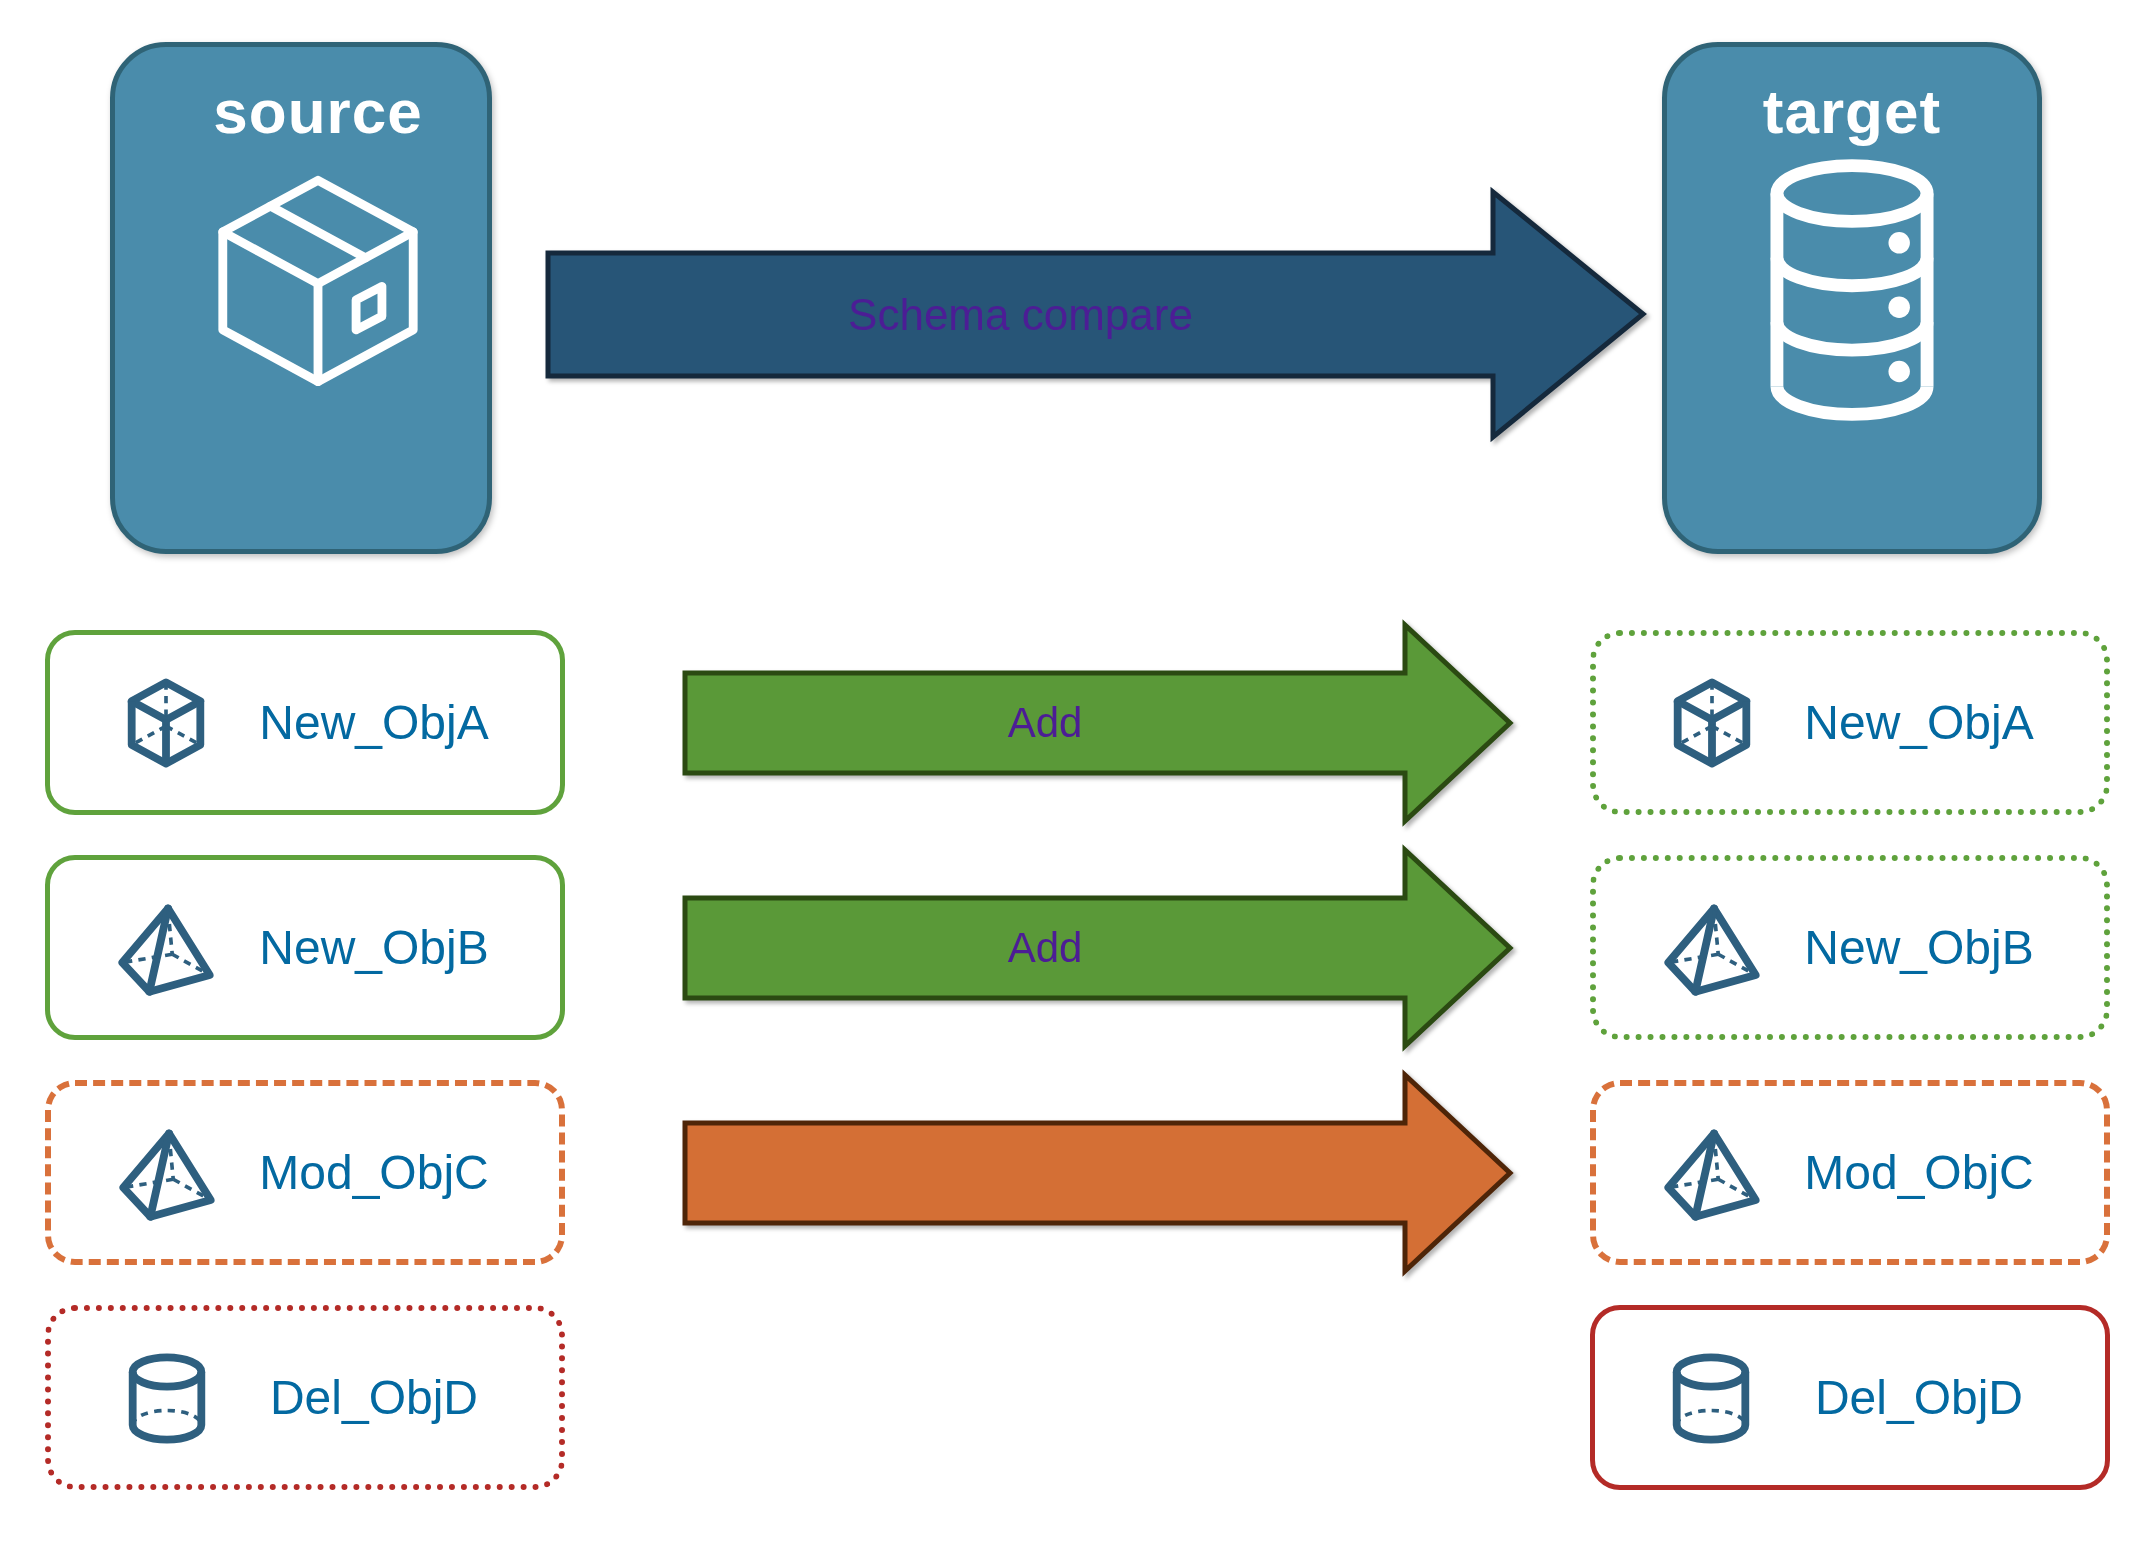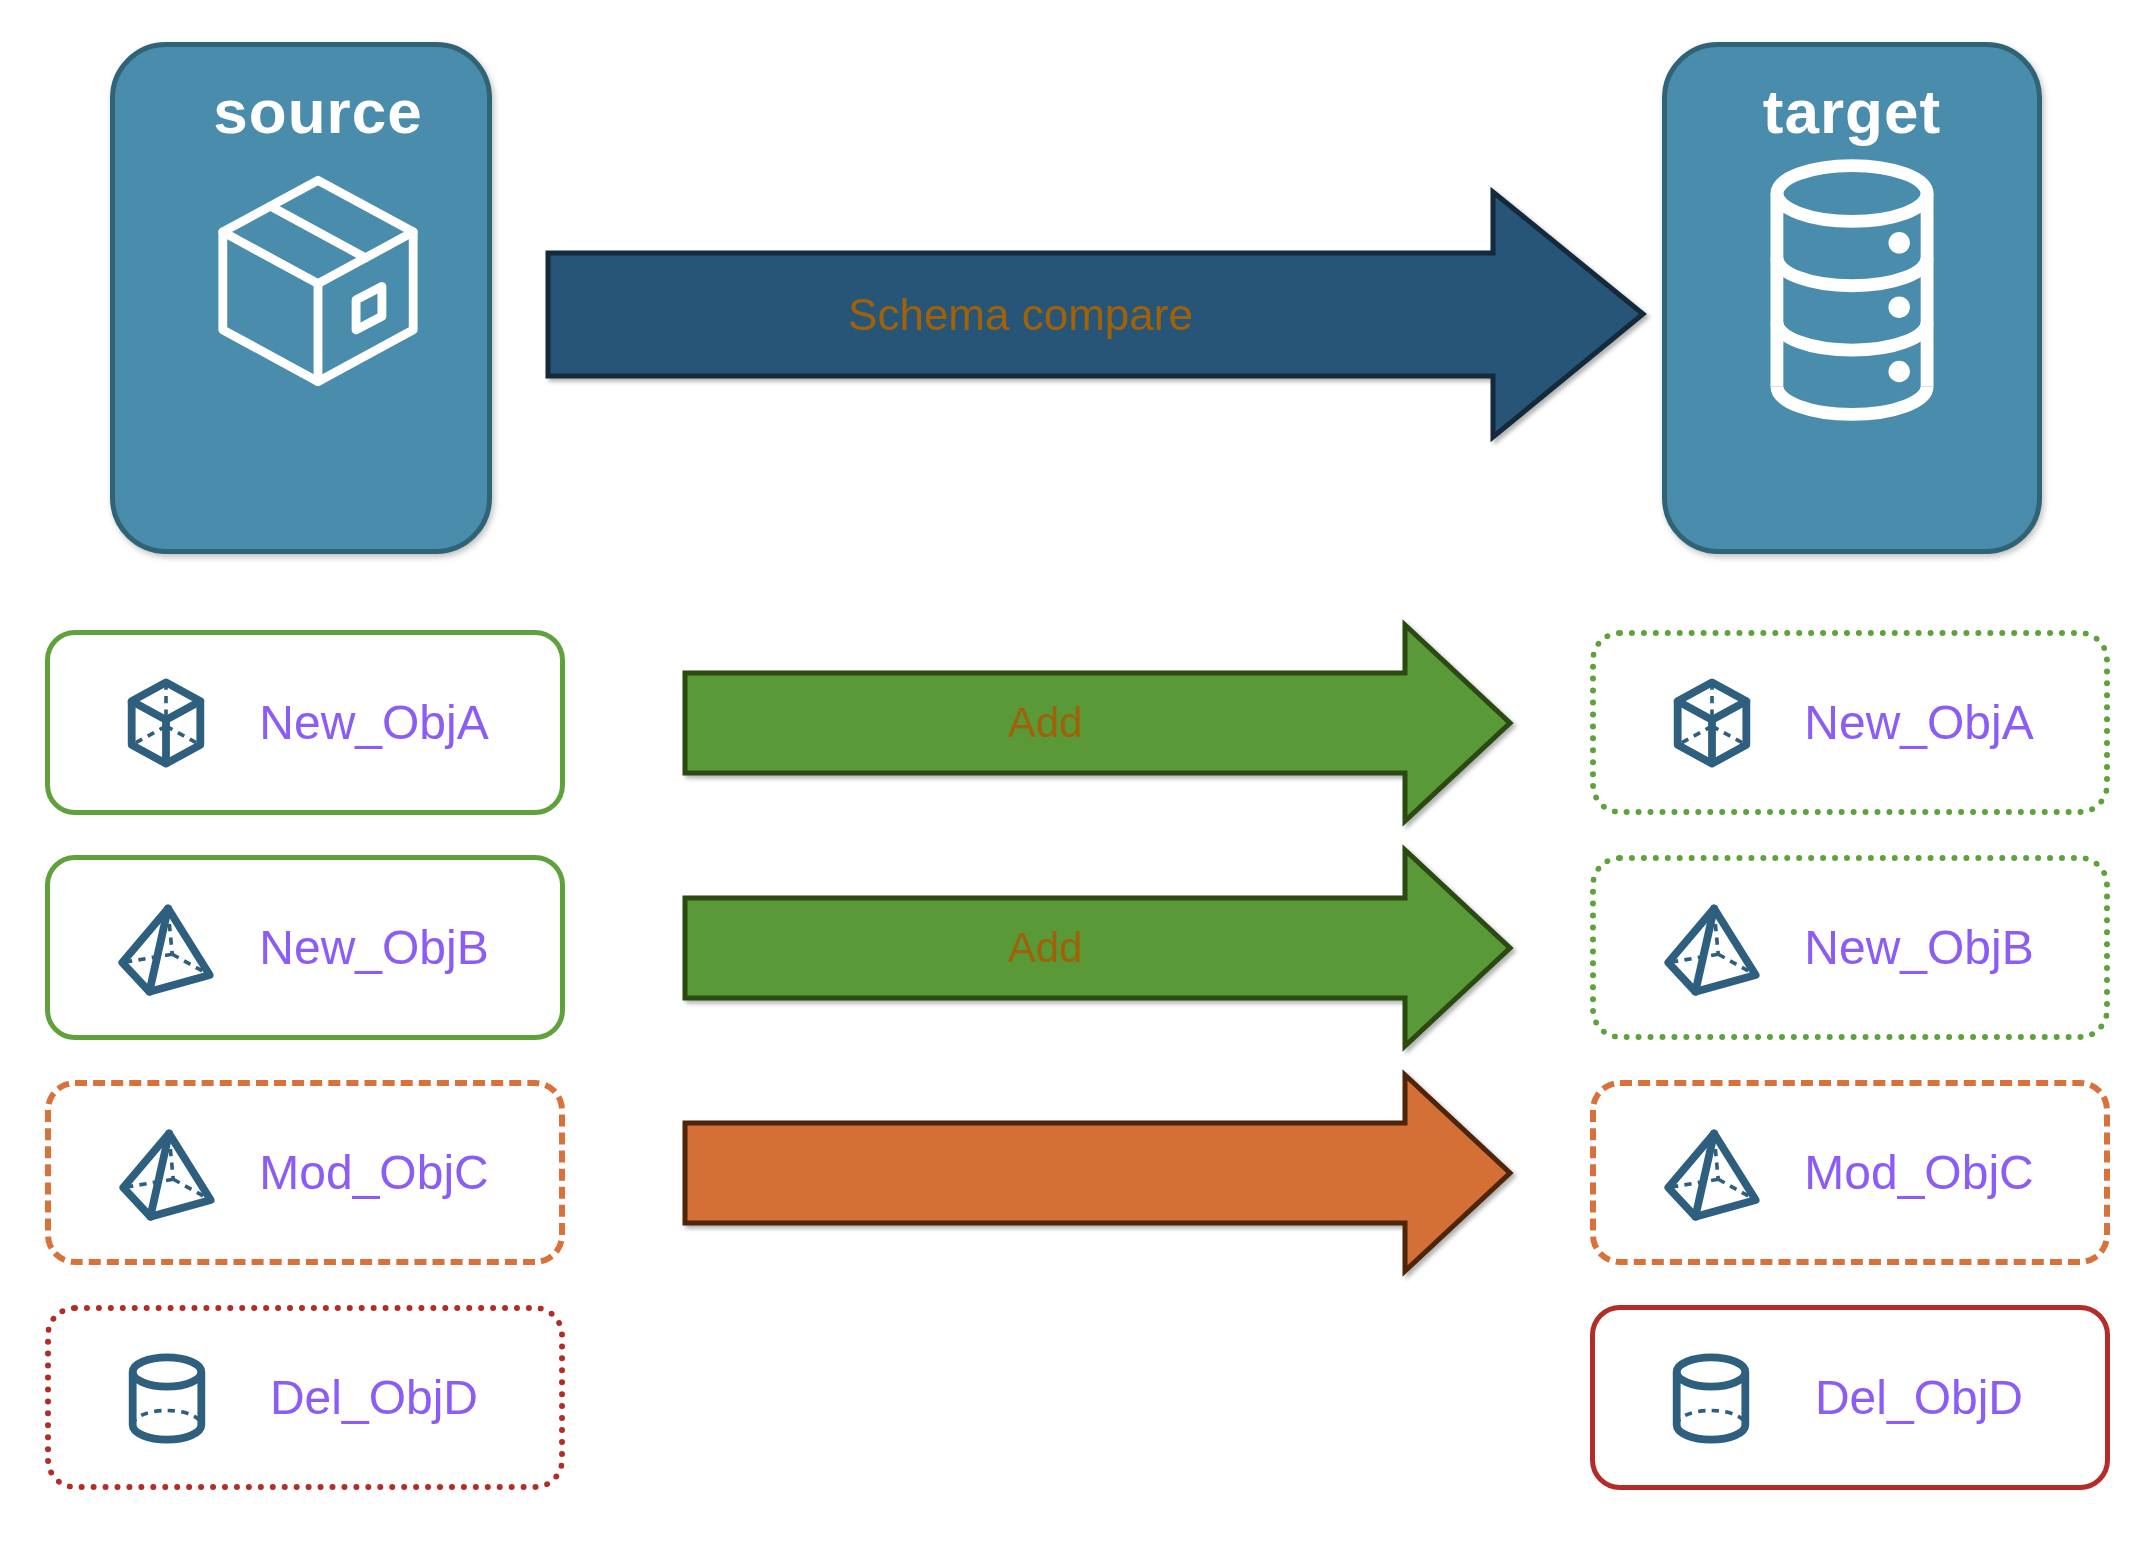--- a/index.html
+++ b/index.html
@@ -29,41 +29,41 @@
   }
   .pkg-svg{width:272px;height:232px;margin-top:26px;}
   .db-svg{width:218px;height:266px;margin-top:14px;}
 
   
   .arrow-box{position:absolute;}
   .arrow-box svg{position:absolute;left:0;top:0;overflow:visible;}
   .arrow-box svg polygon{filter:drop-shadow(3px 3px 2px rgba(0,0,0,0.30));}
   .arrow-label{
     position:absolute;display:flex;align-items:center;justify-content:center;
-    color:#a16207;white-space:nowrap;
+    color:#4c1d95;white-space:nowrap;
   }
   .big-arrow{left:548px;top:192px;width:1095px;height:245px;}
   .big-arrow .arrow-label{left:0;top:61px;width:945px;height:123px;font-size:44px;}
   .row-arrow{left:685px;width:825px;height:196px;}
   .row-arrow .arrow-label{left:0;top:48px;width:720px;height:100px;font-size:42px;}
   .row-arrow-0{top:625px;} .row-arrow-1{top:850px;}
   .row-arrow-2{top:1075px;} .row-arrow-3{top:1300px;}
 
   
   .card{
     position:absolute;width:520px;height:185px;border-radius:30px;
     box-sizing:border-box;background:#ffffff;
     display:flex;align-items:center;
     padding:0 30px 0 64px;
   }
   .card-left{left:45px;}
   .card-right{left:1590px;}
   .row-0{top:630px;} .row-1{top:855px;} .row-2{top:1080px;} .row-3{top:1305px;}
   .obj-icon{width:104px;height:104px;flex:none;}
-  .card-label{flex:1;text-align:center;font-size:48px;color:#8b5cf6;}
+  .card-label{flex:1;text-align:center;font-size:48px;color:#0369a1;}
 
   .b-solid-green {border:5px solid #5FA23C;}
   .b-dotted-green{border:6px dotted #5FA23C;}
   .b-dashed-orange{border:6px dashed #D9713B;}
   .b-dotted-red  {border:6px dotted #B42B27;}
   .b-solid-red   {border:5px solid #B42B27;}
 </style>
 </head>
 <body>
 

